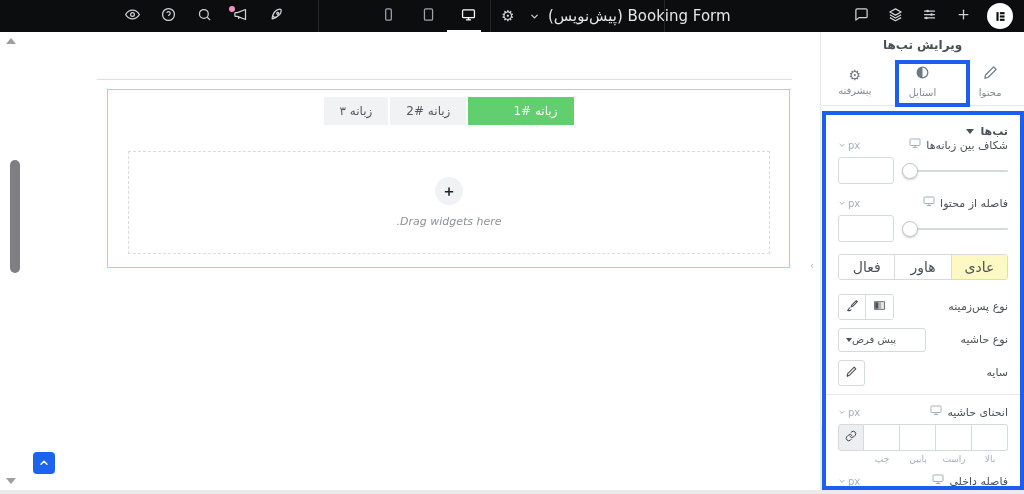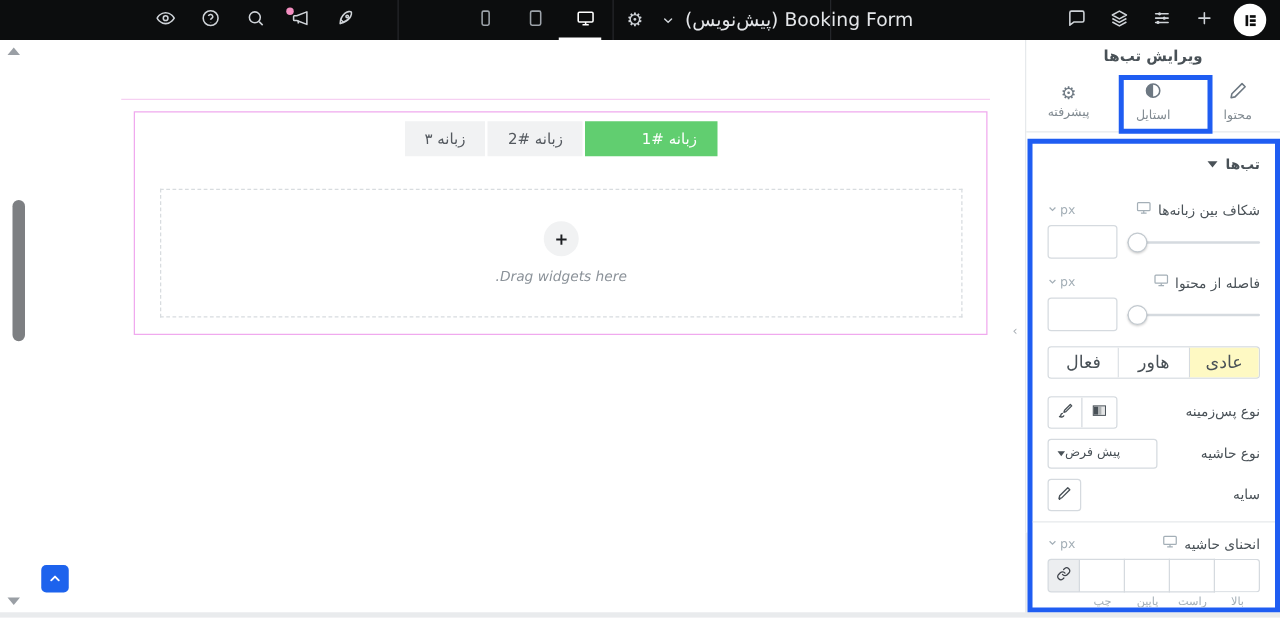--- a/index.html
+++ b/index.html
@@ -56,21 +56,21 @@
   .panel { position:absolute; left:820px; top:32px; width:204px; height:394px; background:#ffffff; border-left:1px solid #e6e9ec; }
   .panel-title { height:26px; line-height:26px; text-align:center; font-size:12px; font-weight:bold; color:#495157; direction:rtl; }
   .panel-tabs { position:absolute; left:0; top:26px; width:100%; height:48px; display:flex; direction:rtl; border-bottom:1px solid #e6e9ec; }
   .p-tab { flex:1; display:flex; flex-direction:column; align-items:center; justify-content:center; gap:3px; color:#6d7882; cursor:pointer; }
   .p-tab svg { width:15px; height:15px; }
   .p-tab .p-tab-label { font-size:10px; color:#818a91; }
   .anno { position:absolute; border:4px solid #1f5df2; pointer-events:none; z-index:20; }
   .anno-style-tab { left:74px; top:28px; width:75px; height:47px; }
   .content-box { position:absolute; left:1px; top:79px; width:202px; height:379px; border:4px solid #1f5df2; background:#ffffff; overflow:hidden; }
   .pc { padding:10px 12px 0; direction:rtl; color:#495157; font-size:11px; }
-  .sec-header { display:flex; align-items:center; gap:6px; font-weight:bold; color:#495157; margin-bottom:23px; cursor:pointer; }
+  .sec-header { display:flex; align-items:center; gap:6px; font-weight:bold; color:#495157; margin-bottom:0; cursor:pointer; }
   .tri-down { width:0; height:0; border-left:4px solid transparent; border-right:4px solid transparent; border-top:5px solid #495157; }
   .ctrl-label-row { display:flex; align-items:center; justify-content:space-between; margin-bottom:5px; }
   .lbl-group { display:flex; align-items:center; gap:5px; color:#495157; }
   .lbl-group svg { width:12px; height:11px; color:#a4afb7; }
   .unit-group { display:flex; align-items:center; gap:2px; color:#a4afb7; font-size:10px; cursor:pointer; }
   .unit-group svg { width:8px; height:8px; }
   .slider-row { display:flex; align-items:center; gap:8px; margin-bottom:12px; }
   .slider-track { flex:1; position:relative; height:16px; cursor:pointer; }
   .slider-track::before { content:""; position:absolute; left:0; right:0; top:7px; height:2px; border-radius:1px; background:#d5dadf; }
   .slider-handle { position:absolute; left:0; top:0; width:16px; height:16px; border-radius:50%; background:#ffffff; border:1px solid #c2c9cf; box-shadow:0 1px 2px rgba(0,0,0,0.2); }

